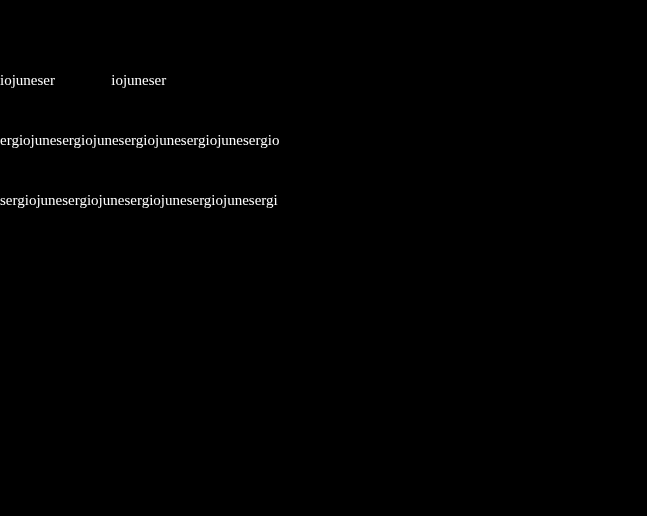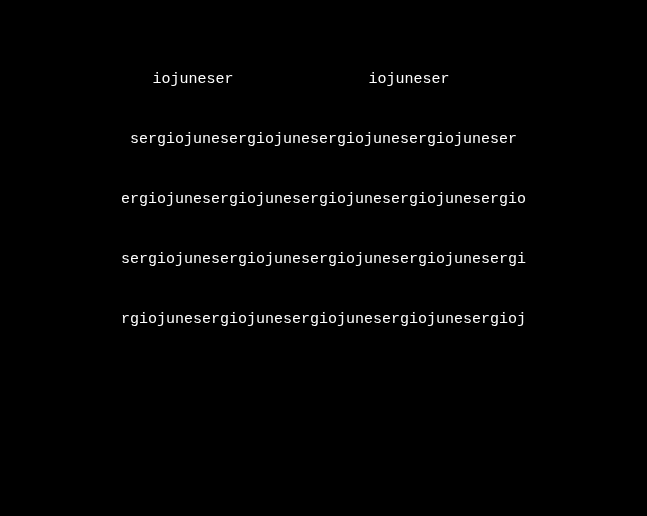--- a/index.html
+++ b/index.html
@@ -17,33 +17,32 @@
     .ascii-art {
       white-space: pre;
       position: absolute;
       top: 30px;
       left: 0;
       width: 100%;
       text-align: left;
     }
     .line {
       display: block;
-      text-align: center;
+      text-align: left;
       white-space: pre;
+      font-family: Liberation Serif, serif;
     }
   </style>
 </head>
 <body>
 
 <div class="ascii-art">
   <span class="line">iojuneser               iojuneser     </span>
-  <span class="line">sergiojunesergiojunesergiojunesergiojuneser</span>
   <span class="line">ergiojunesergiojunesergiojunesergiojunesergio</span>
   <span class="line">sergiojunesergiojunesergiojunesergiojunesergi</span>
-  <span class="line">rgiojunesergiojunesergiojunesergiojunesergioj</span>
   
   
   
   
   
   
   
   
   
   

